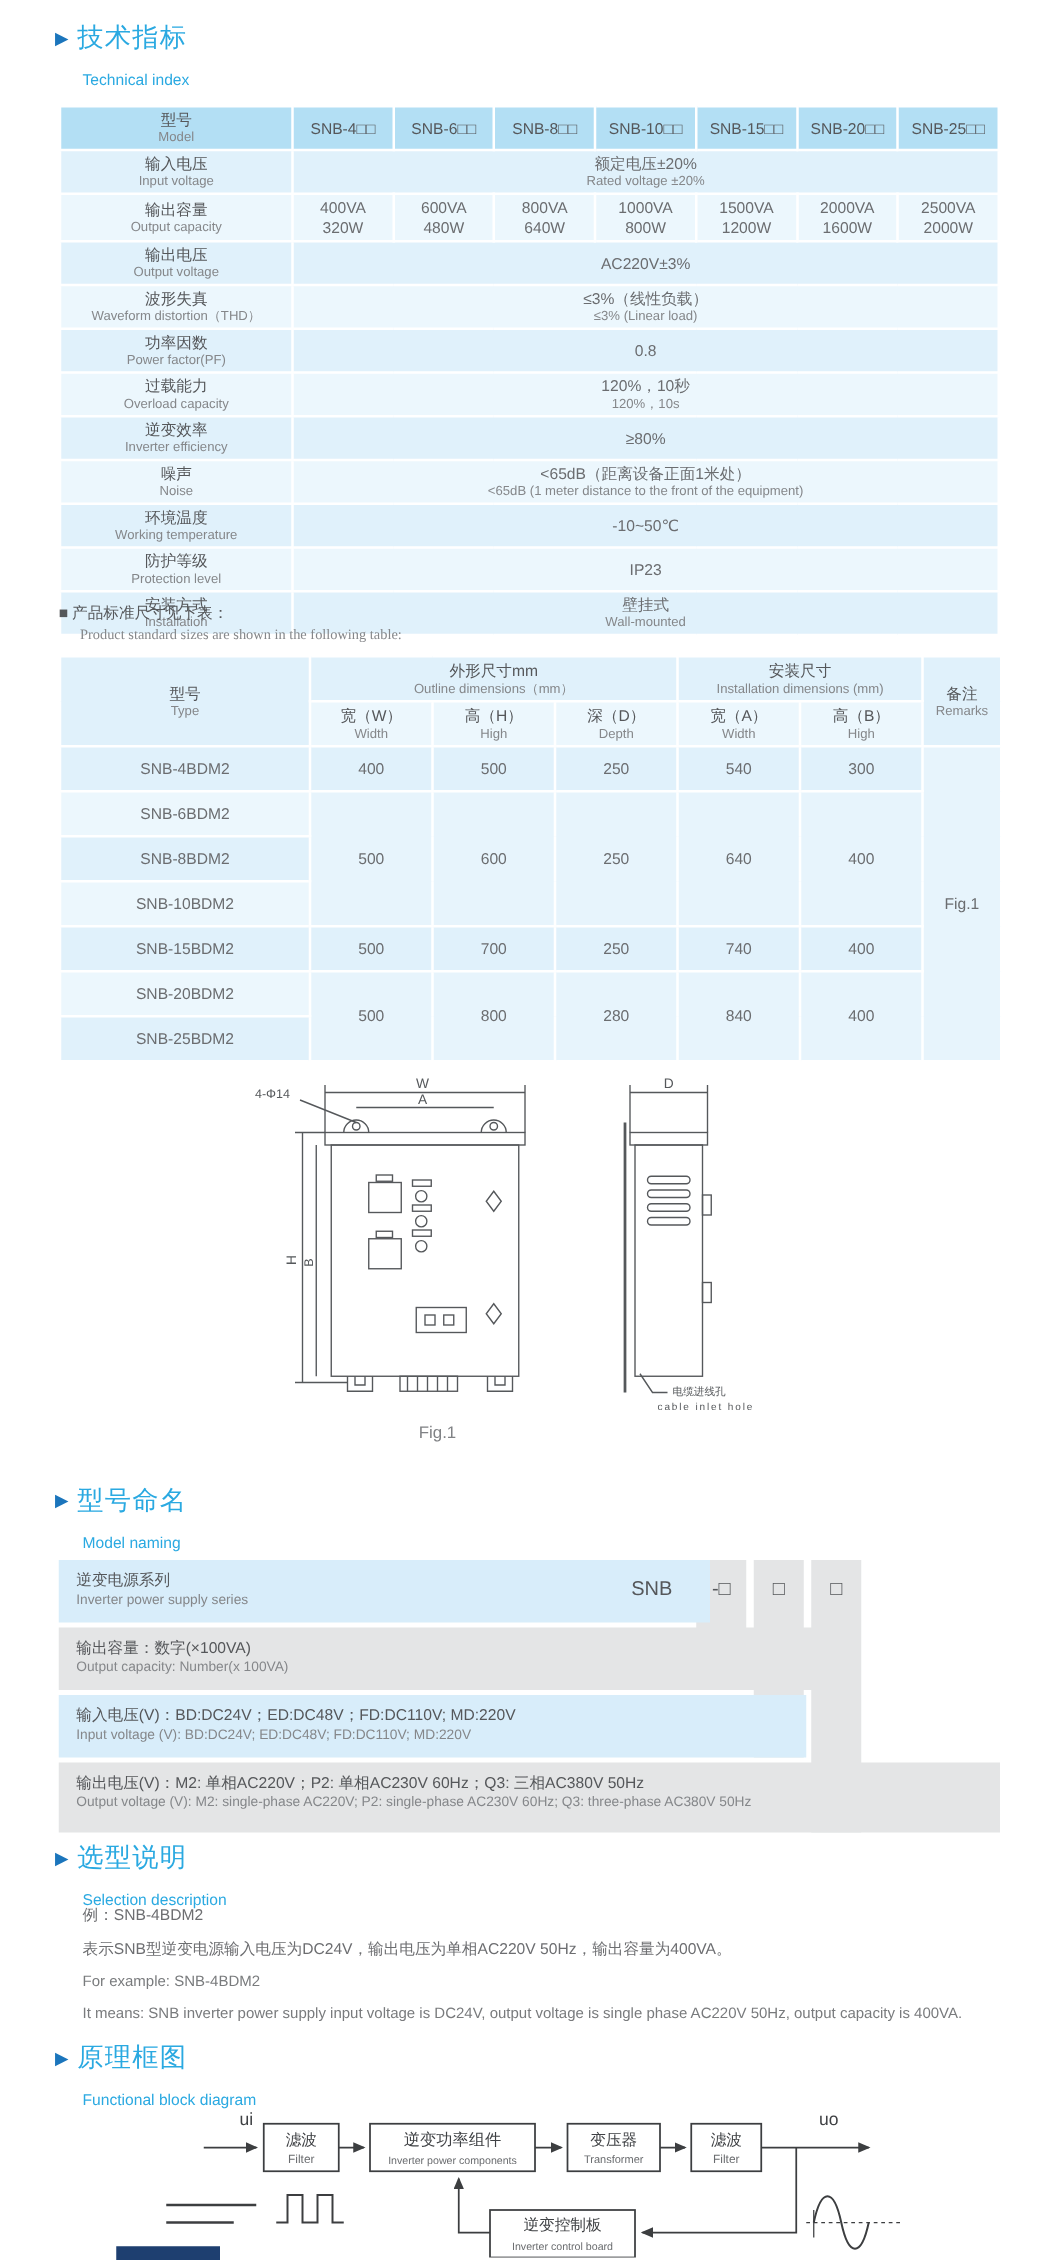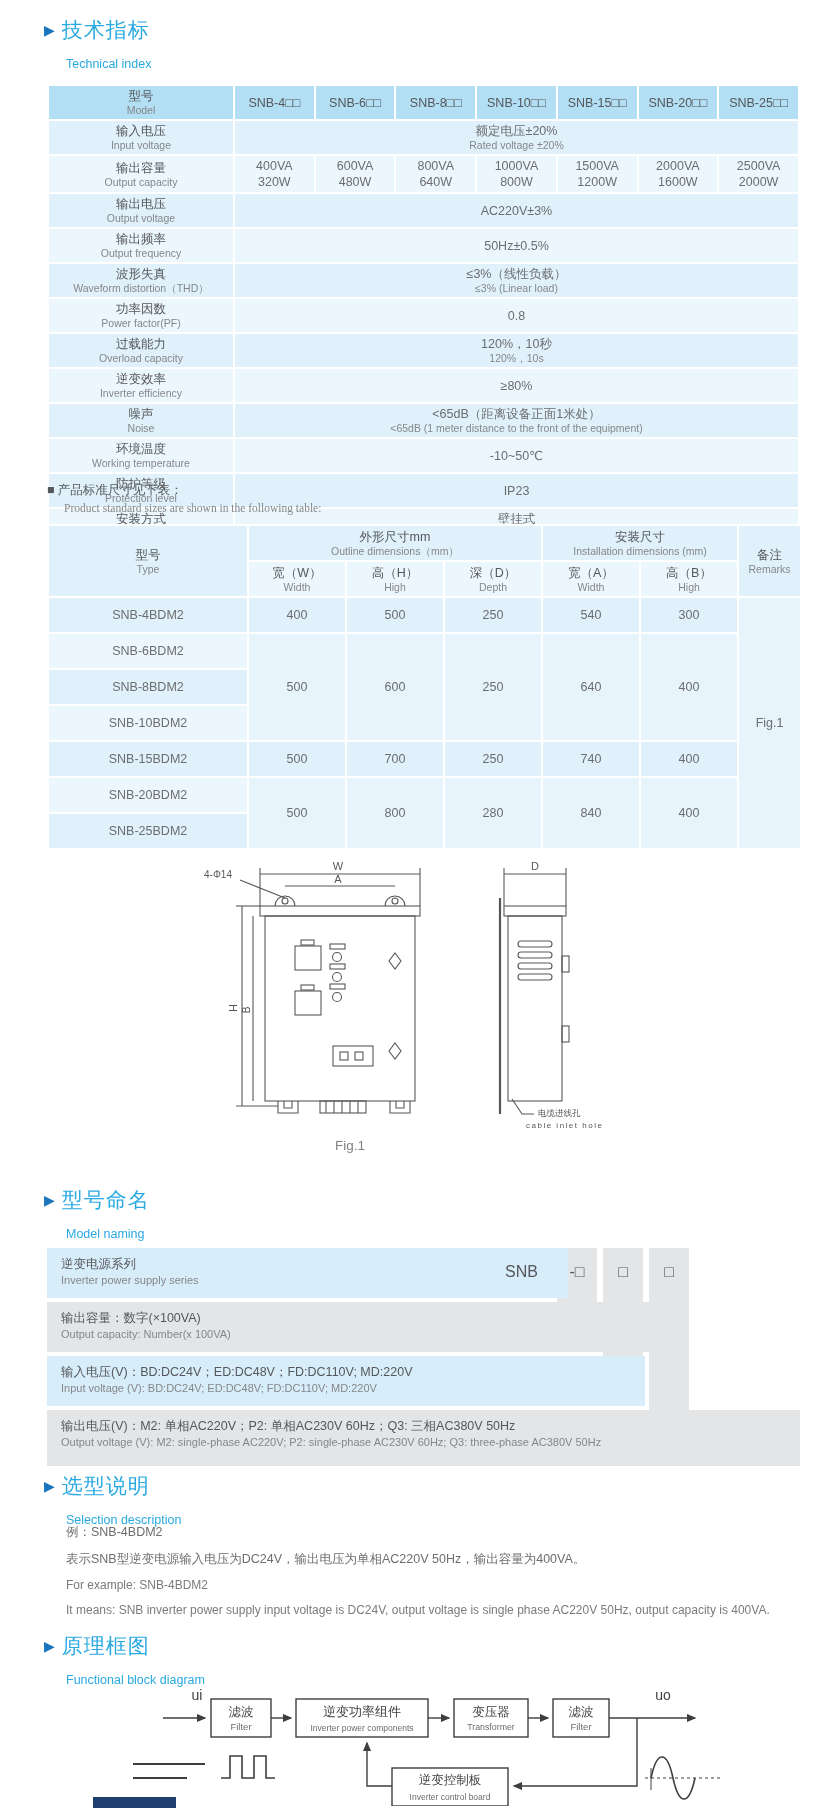--- a/index.html
+++ b/index.html
@@ -137,27 +137,20 @@
             <span class="vzh">2500VA</span>
             <span class="vzh">2000W</span>
           </td>
     </tr>
     <tr>
       <td class="cell2">
             <span class="lzh">输出电压</span>
             <span class="len">Output voltage</span>
           </td>
       <td class="vzh" colspan="7">AC220V±3%</td>
-    </tr>
-    <tr>
-      <td class="cell2">
-            <span class="lzh">输出频率</span>
-            <span class="len">Output frequency</span>
-          </td>
-      <td class="vzh" colspan="7">50Hz±0.5%</td>
     </tr>
     <tr>
       <td class="cell2">
             <span class="lzh">波形失真</span>
             <span class="len">Waveform distortion（THD）</span>
           </td>
       <td class="cell2" colspan="7">
             <span class="vzh">≤3%（线性负载）</span>
             <span class="ven">≤3% (Linear load)</span>
           </td>

